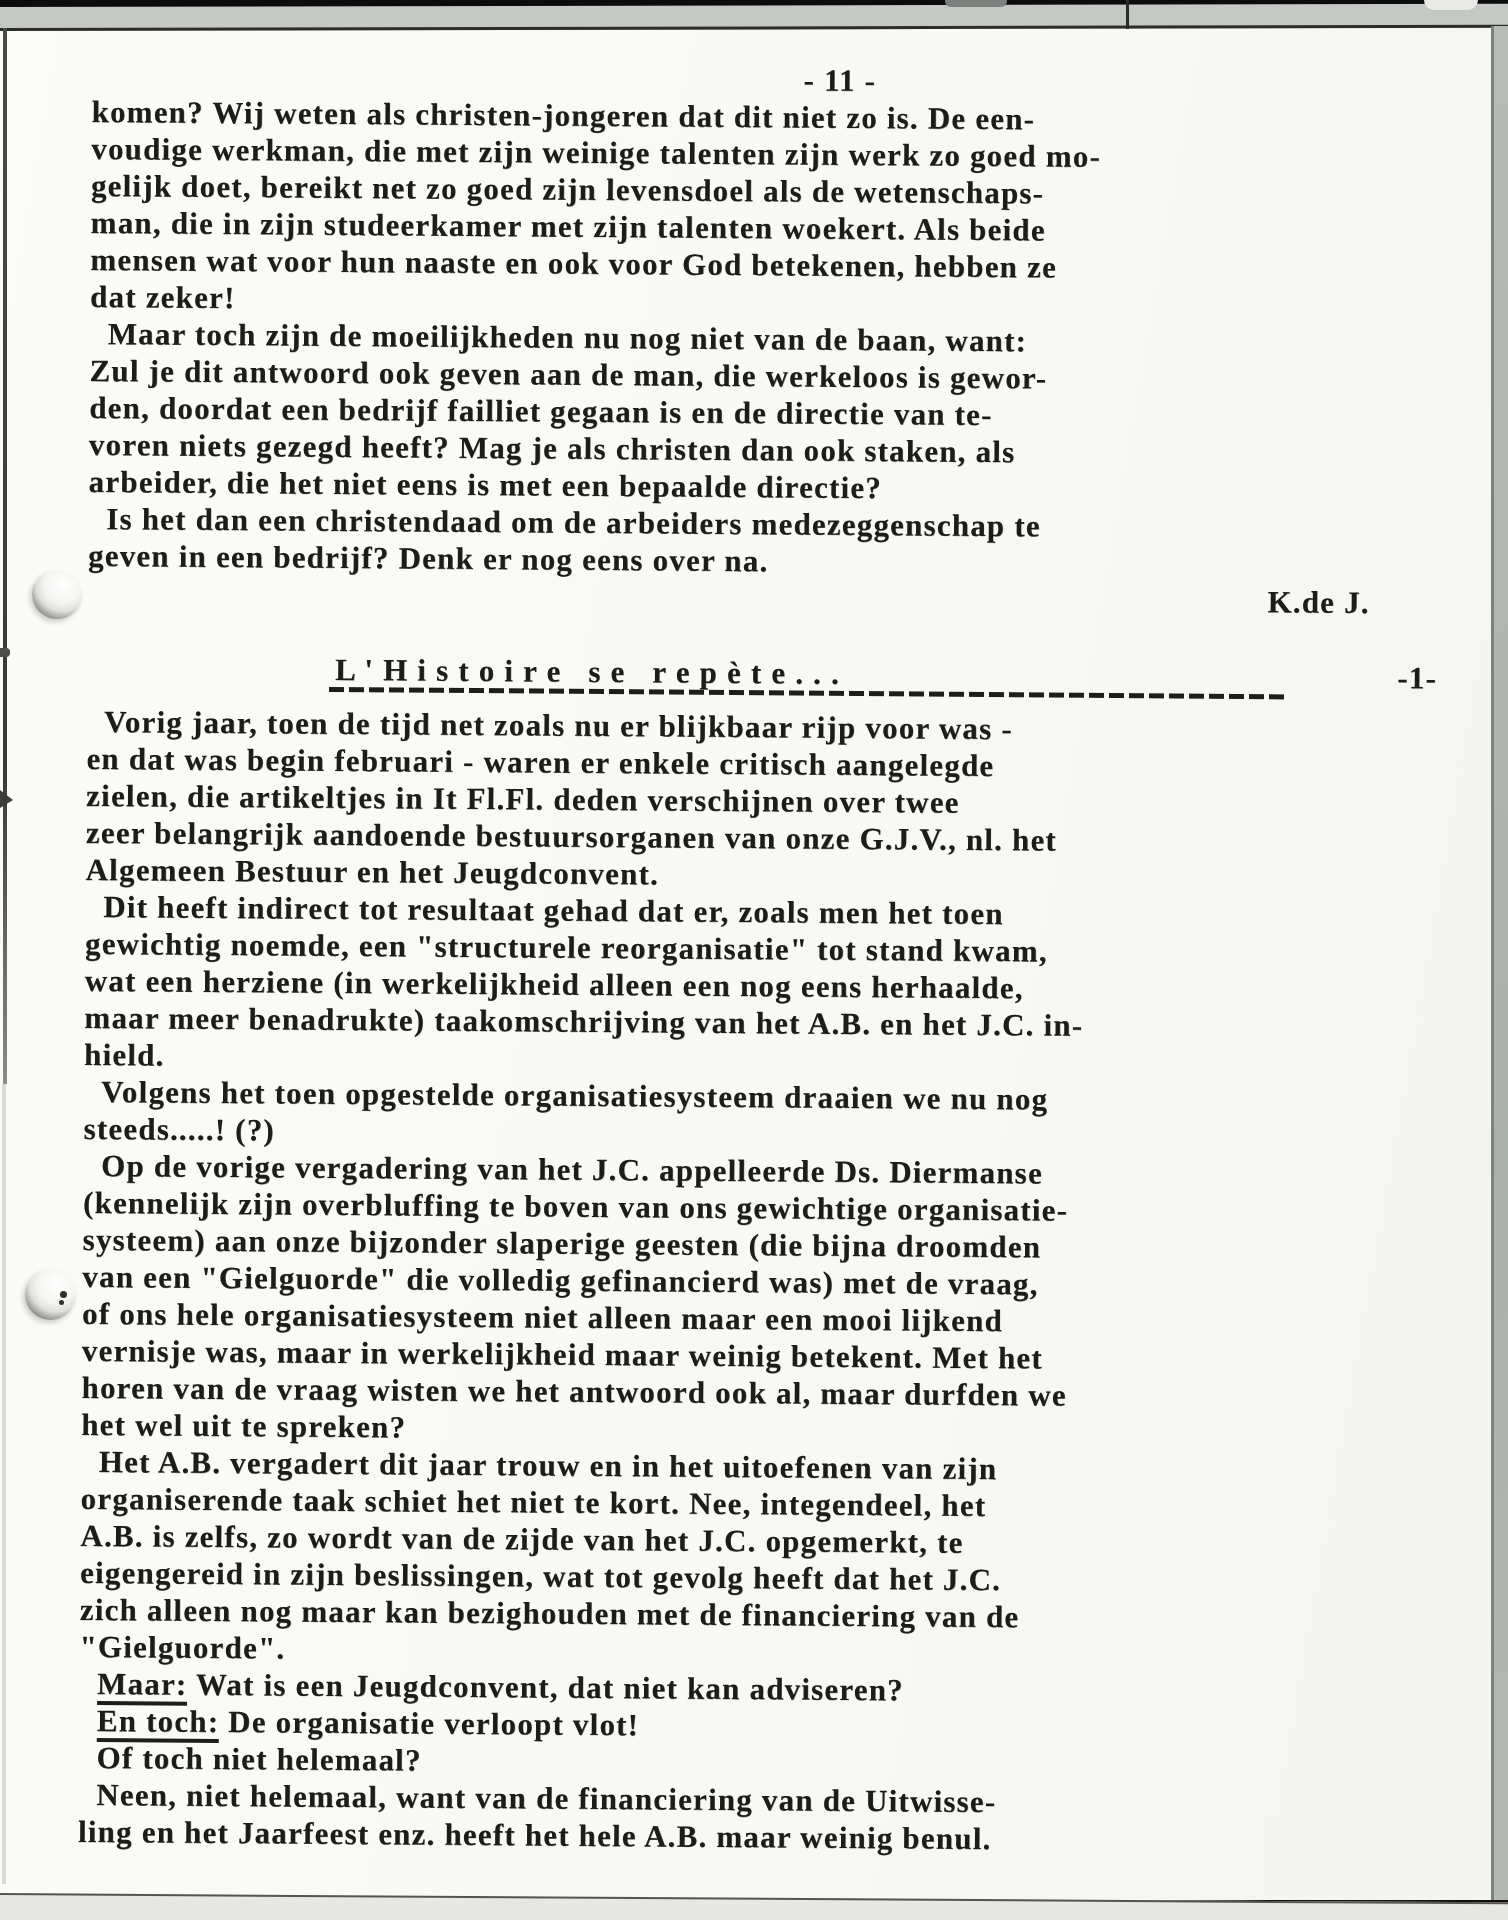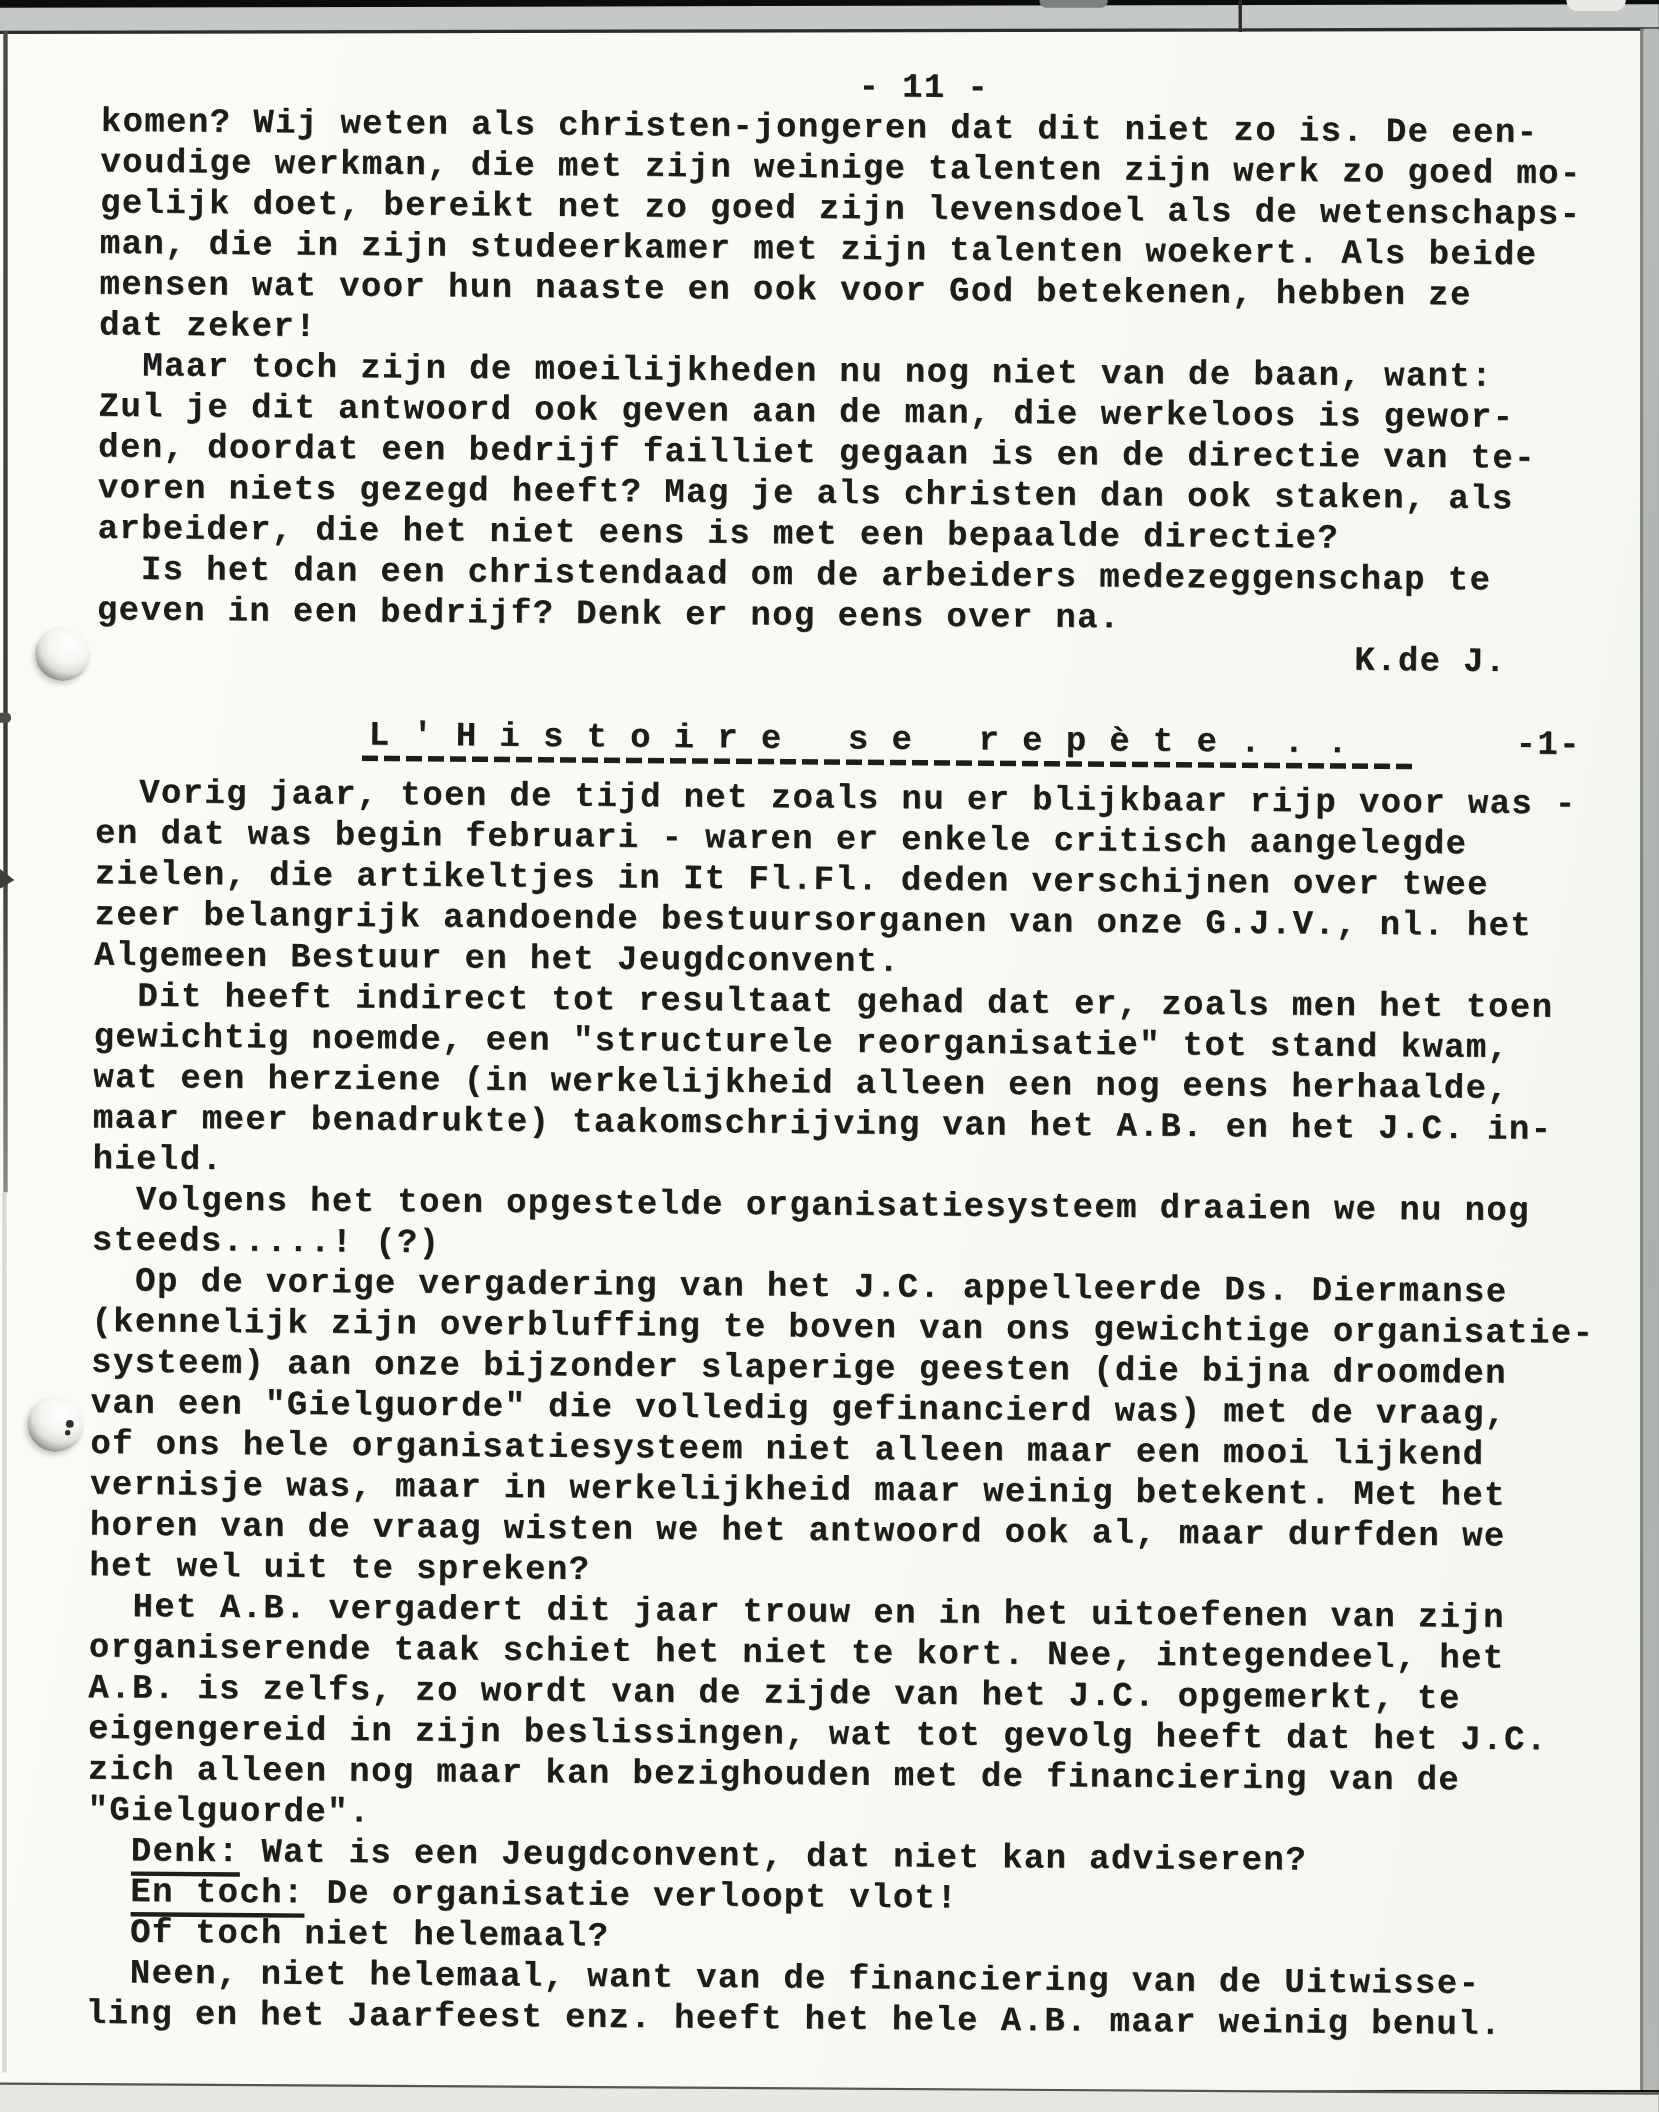--- a/index.html
+++ b/index.html
@@ -1,16 +1,16 @@
 <!DOCTYPE html>
 <html><head>
 <meta charset="utf-8">
 <style>
   html,body{margin:0;padding:0;width:1508px;height:1920px;overflow:hidden;background:#10100e;}
-  .stage{position:relative;width:1508px;height:1920px;font-family:Liberation Mono, monospace;}
+  .stage{position:relative;width:1508px;height:1920px;font-family:Liberation Serif, serif;}
   
   .paper{position:absolute;left:0;top:26px;width:1508px;height:1874px;
          background:linear-gradient(100deg,#fbfbf8 0%,#f8f8f5 55%,#f4f4f0 100%);}
   
   .band-black{position:absolute;left:0;top:0;width:1508px;height:8px;background:#0c0c0c;}
   .band-gray{position:absolute;left:0;top:7px;width:1512px;height:21px;background:#c5c9c5;
              border-bottom:3px solid #2c2c2a;transform:rotate(-0.12deg);transform-origin:0 0;}
   .band-notch{position:absolute;left:1126px;top:0;width:3px;height:29px;background:#2a2a28;}
   .band-blob{position:absolute;left:1424px;top:0;width:54px;height:10px;background:#e9e9e6;border-radius:0 0 12px 12px;}
   .band-smudge{position:absolute;left:945px;top:0;width:62px;height:7px;background:#7d807c;border-radius:0 0 6px 6px;}
@@ -119,21 +119,21 @@
         <div class="tline">of ons hele organisatiesysteem niet alleen maar een mooi lijkend</div>
         <div class="tline">vernisje was, maar in werkelijkheid maar weinig betekent. Met het</div>
         <div class="tline">horen van de vraag wisten we het antwoord ook al, maar durfden we</div>
         <div class="tline">het wel uit te spreken?</div>
         <div class="tline">  Het A.B. vergadert dit jaar trouw en in het uitoefenen van zijn</div>
         <div class="tline">organiserende taak schiet het niet te kort. Nee, integendeel, het</div>
         <div class="tline">A.B. is zelfs, zo wordt van de zijde van het J.C. opgemerkt, te</div>
         <div class="tline">eigengereid in zijn beslissingen, wat tot gevolg heeft dat het J.C.</div>
         <div class="tline">zich alleen nog maar kan bezighouden met de financiering van de</div>
         <div class="tline">"Gielguorde".</div>
-        <div class="tline"><span>  </span><span class="uline">Denk:</span><span> Wat is een Jeugdconvent, dat niet kan adviseren?</span></div>
+        <div class="tline"><span>  </span><span class="uline">Maar:</span><span> Wat is een Jeugdconvent, dat niet kan adviseren?</span></div>
         <div class="tline"><span>  </span><span class="uline">En toch:</span><span> De organisatie verloopt vlot!</span></div>
         <div class="tline">  Of toch niet helemaal?</div>
         <div class="tline">  Neen, niet helemaal, want van de financiering van de Uitwisse-</div>
         <div class="tline">ling en het Jaarfeest enz. heeft het hele A.B. maar weinig benul.</div>
       </div>
 
   </div>
 
   <div class="bottom-strip"></div>
 

